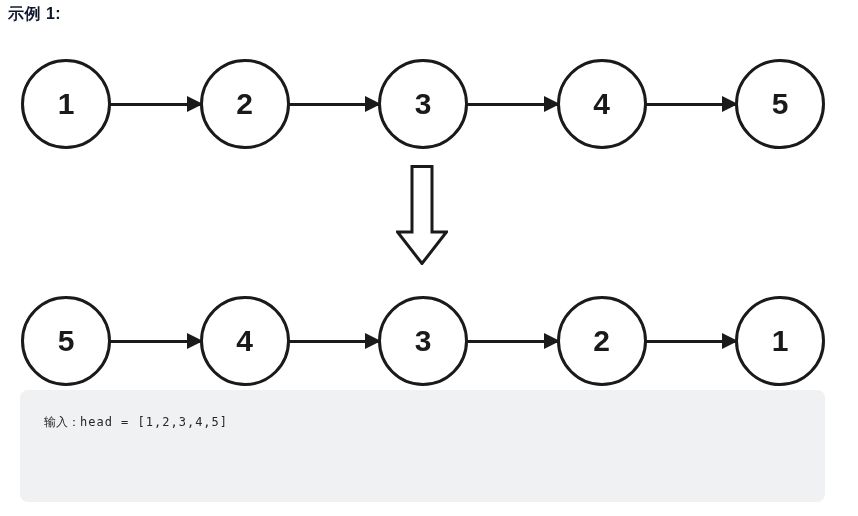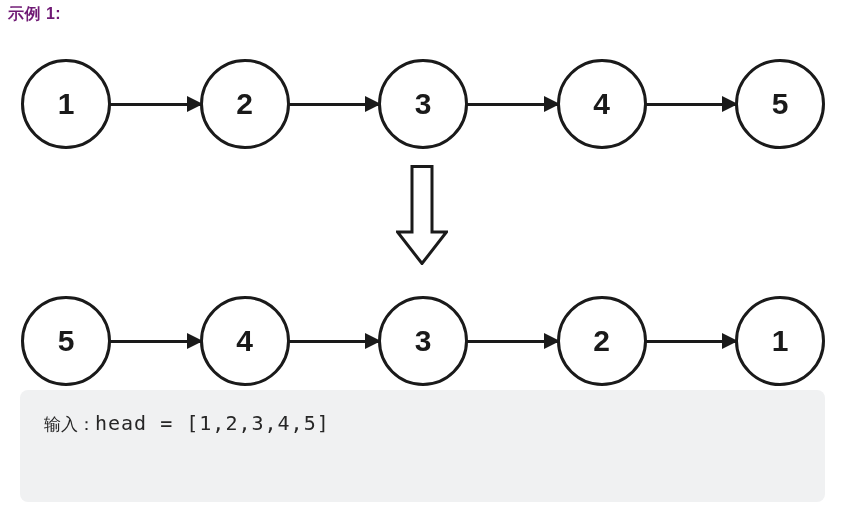--- a/index.html
+++ b/index.html
@@ -15,21 +15,21 @@
     overflow: hidden;
   }
 
   
   .example-title {
     position: absolute;
     left: 8px;
     top: 4px;
     font-size: 16px;
     font-weight: 700;
-    color: #701a75;
+    color: #0f172a;
     letter-spacing: 0.5px;
   }
 
   
   .list-row {
     position: absolute;
     left: 0;
     right: 0;
     display: flex;
     align-items: center;
@@ -97,26 +97,26 @@
     background: #f0f1f2;
     border-radius: 8px;
     padding: 23px 0 0 24px;
     font-size: 16px;
     color: #262626;
     line-height: 1.0;
   }
   .io-line { margin-bottom: 15px; white-space: pre; }
   .io-label {
     font-family: "DejaVu Serif", "Liberation Serif", serif;
-    font-size: 17px;
+    font-size: 12px;
     color: #262626;
   }
   .io-code {
     font-family: "DejaVu Sans Mono", "Liberation Mono", monospace;
-    font-size: 20px;
+    font-size: 12px;
     color: #262626;
     letter-spacing: 1px;
   }
 </style>
 </head>
 <body>
 
 <div class="screenshot">
 
   <div class="example-title">示例 1:</div>

